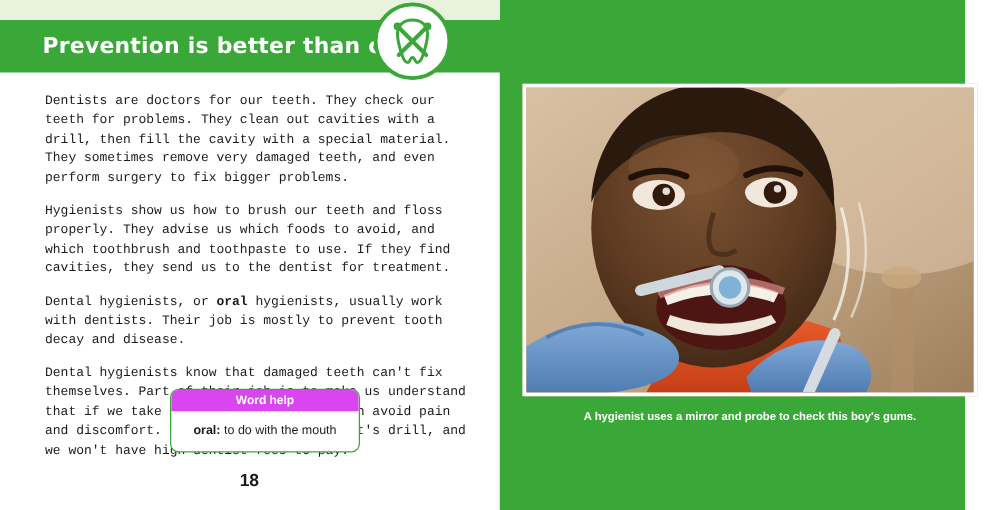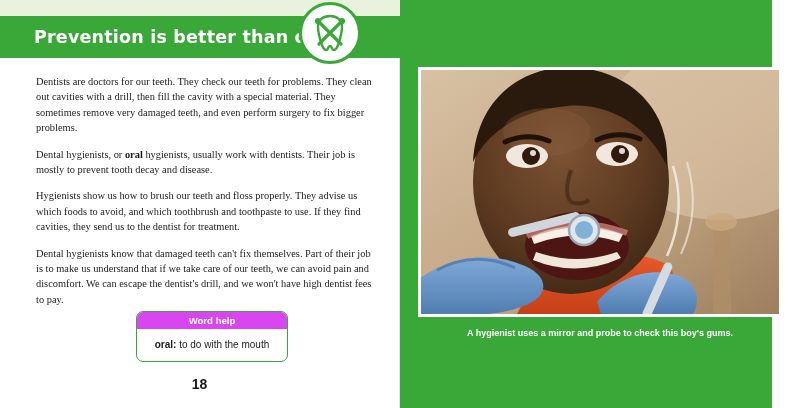--- a/index.html
+++ b/index.html
@@ -74,21 +74,21 @@
     position: absolute;
     top: 74px;
     left: 36px;
     width: 338px;
   }
   .para {
     font-size: 10.4px;
     line-height: 15.4px;
     color: #1b1b1b;
     margin: 0 0 11px 0;
-    font-family: Liberation Serif, serif;
+    font-family: Liberation Mono, monospace;
   }
   .para b { font-weight: bold; }
 
   .wordhelp {
     position: absolute;
     left: 136px;
     top: 311px;
     width: 150px;
     border: 1px solid #3aa838;
     border-radius: 7px;
@@ -178,22 +178,22 @@
 
         <line x1="12" y1="12" x2="34" y2="34" stroke="#3aa838" stroke-width="3.2" stroke-linecap="round"></line>
         <line x1="34" y1="12" x2="12" y2="34" stroke="#3aa838" stroke-width="3.2" stroke-linecap="round"></line>
         <circle cx="11" cy="11" r="3.1" fill="#3aa838"></circle>
         <circle cx="35" cy="11" r="3.1" fill="#3aa838"></circle>
       </svg>
     </div>
 
     <div class="body-col">
       <p class="para"><span>Dentists are doctors for our teeth.  They check our teeth for problems.  They clean out cavities with a drill, then fill the cavity with a special material.  They sometimes remove very damaged teeth, and even perform surgery to fix bigger problems.</span></p>
+      <p class="para"><span>Hygienists show us how to brush our teeth and floss properly.  They advise us which foods to avoid, and which toothbrush and toothpaste to use.  If they find cavities, they send us to the dentist for treatment.</span></p>
       <p class="para"><span>Dental hygienists, or </span><b>oral</b><span> hygienists, usually work with dentists.  Their job is mostly to prevent tooth decay and disease.</span></p>
-      <p class="para"><span>Hygienists show us how to brush our teeth and floss properly.  They advise us which foods to avoid, and which toothbrush and toothpaste to use.  If they find cavities, they send us to the dentist for treatment.</span></p>
       <p class="para"><span>Dental hygienists know that damaged teeth can't fix themselves.  Part of their job is to make us understand that if we take care of our teeth, we can avoid pain and discomfort.  We can escape the dentist's drill, and we won't have high dentist fees to pay.</span></p>
     </div>
 
     <div class="wordhelp">
       <div class="wordhelp-header">Word help</div>
       <div class="wordhelp-body">
         <b>oral:</b><span> to do with the mouth</span>
       </div>
     </div>
 

